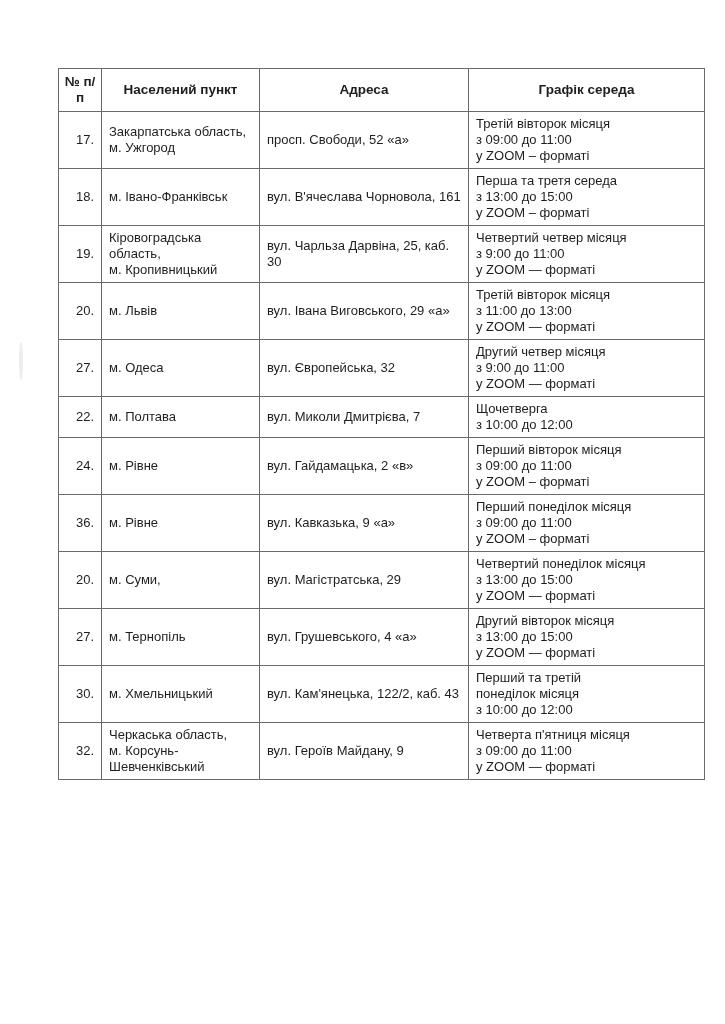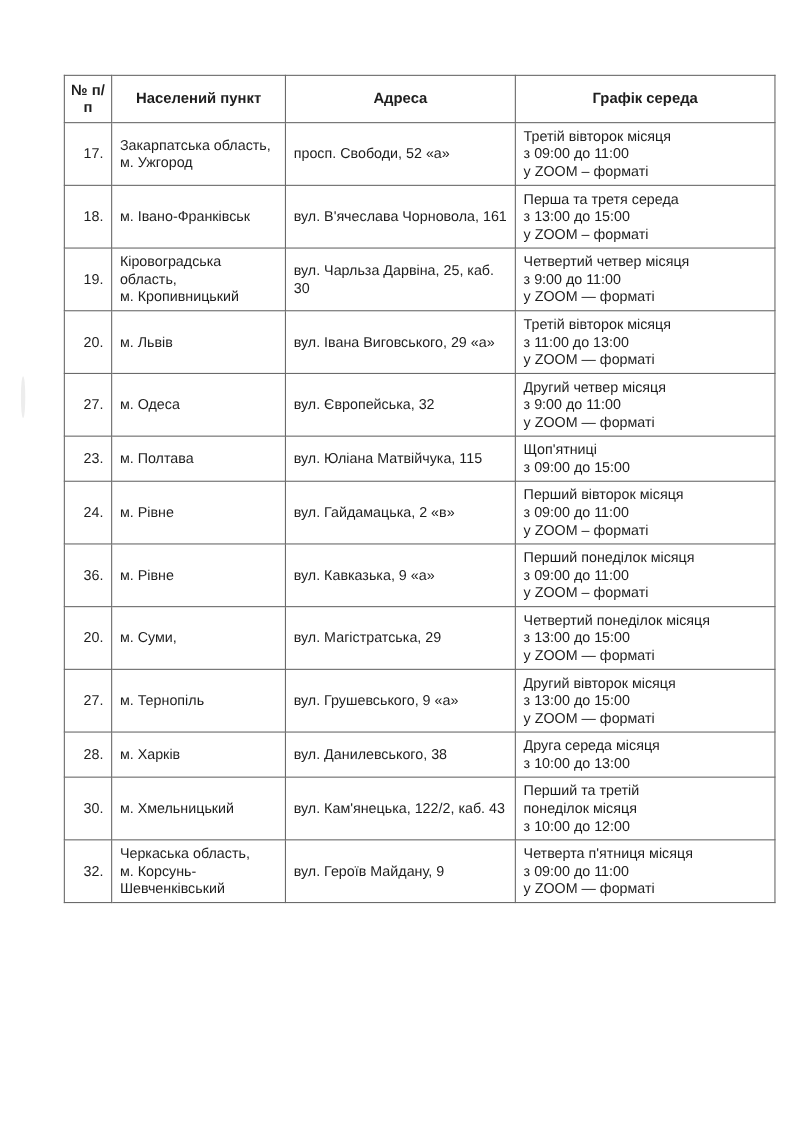--- a/index.html
+++ b/index.html
@@ -146,28 +146,28 @@
             <div>м. Одеса</div>
           </td>
     <td class="cell-address">вул. Європейська, 32</td>
     <td class="cell-schedule">
             <div>Другий четвер місяця</div>
             <div>з 9:00 до 11:00</div>
             <div>у ZOOM — форматі</div>
           </td>
   </tr>
         <tr>
-    <td class="cell-num">23.</td>
+    <td class="cell-num">22.</td>
     <td class="cell-location">
             <div>м. Полтава</div>
           </td>
-    <td class="cell-address">вул. Юліана Матвійчука, 115</td>
-    <td class="cell-schedule">
-            <div>Щоп'ятниці</div>
-            <div>з 09:00 до 15:00</div>
+    <td class="cell-address">вул. Миколи Дмитрієва, 7</td>
+    <td class="cell-schedule">
+            <div>Щочетверга</div>
+            <div>з 10:00 до 12:00</div>
           </td>
   </tr>
         <tr>
     <td class="cell-num">24.</td>
     <td class="cell-location">
             <div>м. Рівне</div>
           </td>
     <td class="cell-address">вул. Гайдамацька, 2 «в»</td>
     <td class="cell-schedule">
             <div>Перший вівторок місяця</div>
@@ -197,36 +197,25 @@
             <div>Четвертий понеділок місяця</div>
             <div>з 13:00 до 15:00</div>
             <div>у ZOOM — форматі</div>
           </td>
   </tr>
         <tr>
     <td class="cell-num">27.</td>
     <td class="cell-location">
             <div>м. Тернопіль</div>
           </td>
-    <td class="cell-address">вул. Грушевського, 9 «а»</td>
+    <td class="cell-address">вул. Грушевського, 4 «а»</td>
     <td class="cell-schedule">
             <div>Другий вівторок місяця</div>
             <div>з 13:00 до 15:00</div>
             <div>у ZOOM — форматі</div>
-          </td>
-  </tr>
-        <tr>
-    <td class="cell-num">28.</td>
-    <td class="cell-location">
-            <div>м. Харків</div>
-          </td>
-    <td class="cell-address">вул. Данилевського, 38</td>
-    <td class="cell-schedule">
-            <div>Друга середа місяця</div>
-            <div>з 10:00 до 13:00</div>
           </td>
   </tr>
         <tr>
     <td class="cell-num">30.</td>
     <td class="cell-location">
             <div>м. Хмельницький</div>
           </td>
     <td class="cell-address">вул. Кам'янецька, 122/2, каб. 43</td>
     <td class="cell-schedule">
             <div>Перший та третій</div>

